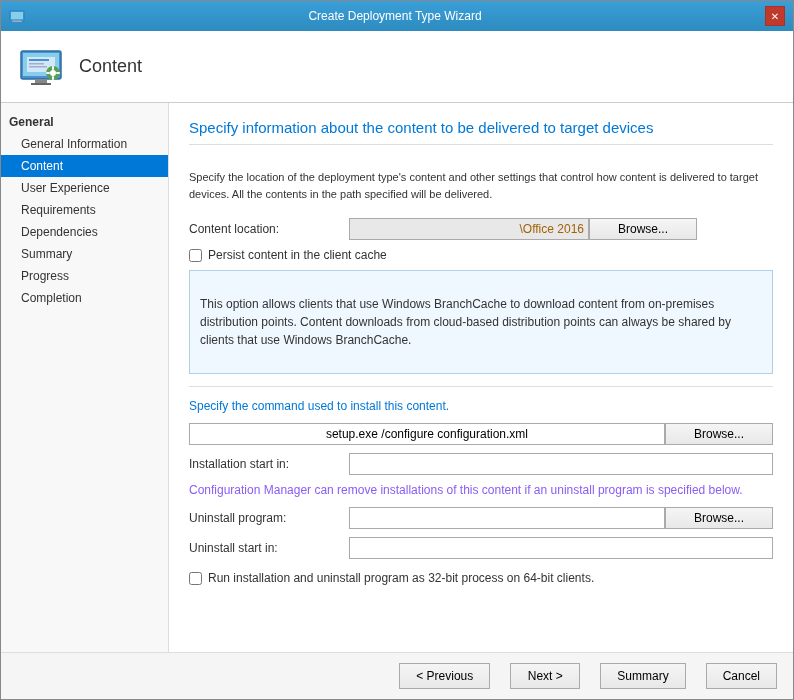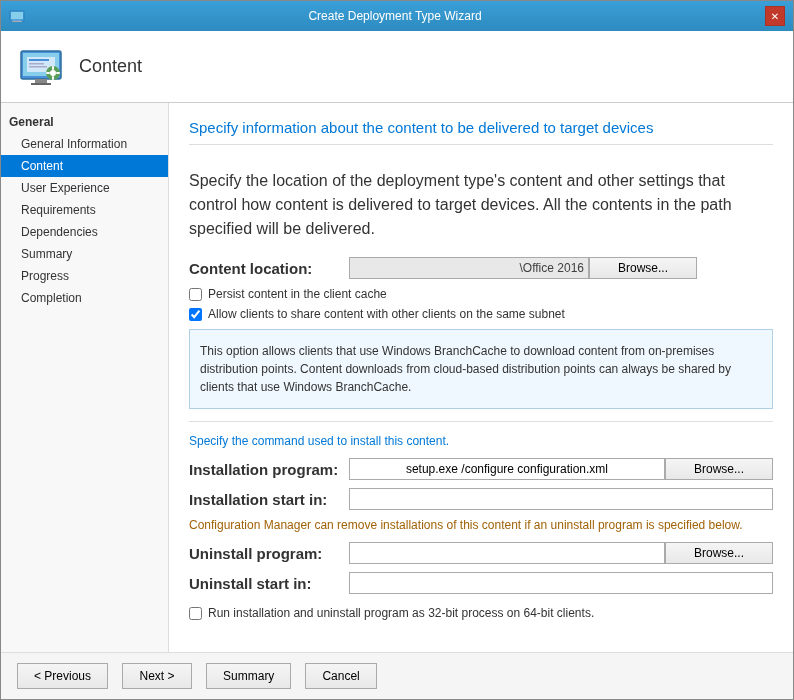--- a/index.html
+++ b/index.html
@@ -21,44 +21,44 @@
     .main-content { display: flex; flex: 1; overflow: hidden; }
 
     .sidebar { width: 168px; background: #f8f8f8; border-right: 1px solid #ddd; padding: 8px 0; flex-shrink: 0; }
     .sidebar-section { padding: 4px 8px; font-weight: bold; color: #333; font-size: 12px; }
     .sidebar-item { padding: 4px 8px 4px 20px; color: #333; cursor: pointer; font-size: 12px; }
     .sidebar-item.active { background: #0078d7; color: #fff; }
 
     .content-area { flex: 1; padding: 16px 20px; overflow-y: auto; background: #fff; }
 
     .content-title { color: #0078d7; font-size: 15px; font-weight: normal; margin-bottom: 10px; border-bottom: 1px solid #ddd; padding-bottom: 8px; }
-    .content-description { font-size: 16px; color: #333; margin-bottom: 16px; line-height: 1.5; margin-top: 24px; }
+    .content-description { font-size: 11px; color: #333; margin-bottom: 16px; line-height: 1.5; margin-top: 24px; }
 
     .form-row { display: flex; align-items: center; margin-bottom: 8px; }
-    .form-label { width: 160px; font-size: 15px; color: #333; flex-shrink: 0; font-weight: bold; }
+    .form-label { width: 160px; font-size: 12px; color: #333; flex-shrink: 0; }
     .form-input { border: 1px solid #aaa; background: #fff; height: 22px; font-size: 12px; padding: 0 4px; flex: 1; min-width: 0; }
     .form-input-wide { width: 240px; text-align: center; }
     .browse-btn { margin-left: 0; padding: 2px 28px; border: 1px solid #aaa; background: linear-gradient(to bottom, #f5f5f5, #e8e8e8); cursor: pointer; font-size: 12px; height: 22px; }
 
     .checkbox-row { display: flex; align-items: center; margin: 6px 0; }
     .checkbox-row input[type=checkbox] { margin-right: 6px; }
     .checkbox-label { font-size: 12px; color: #333; }
 
-    .info-box { background: #f0f8ff; border: 1px solid #b0d0e8; padding: 12px 10px; margin: 8px 0; font-size: 12px; color: #333; line-height: 1.5; }
+    .info-box { background: #f0f8ff; border: 1px solid #b0d0e8; padding: 24px 10px; margin: 8px 0; font-size: 12px; color: #333; line-height: 1.5; }
 
     .section-divider { border: none; border-top: 1px solid #ddd; margin: 12px 0; }
 
     .section-subtitle { font-size: 12px; color: #0078d7; margin-bottom: 10px; }
 
-    .config-note { font-size: 12px; color: #a16207; margin: 6px 0 10px 0; }
+    .config-note { font-size: 12px; color: #8b5cf6; margin: 6px 0 10px 0; }
 
-    .footer { border-top: 1px solid #ddd; background: #f5f5f5; padding: 10px 16px; display: flex; justify-content: flex-start; gap: 14px; align-items: center; }
+    .footer { border-top: 1px solid #ddd; background: #f5f5f5; padding: 10px 16px; display: flex; justify-content: flex-end; gap: 20px; align-items: center; }
     .footer-btn { padding: 4px 16px; border: 1px solid #aaa; background: linear-gradient(to bottom, #f5f5f5, #e8e8e8); cursor: pointer; font-size: 12px; min-width: 70px; height: 26px; }
 
-    .content-location-input { background: #e8e8e8; border: 1px solid #aaa; height: 22px; font-size: 12px; padding: 0 4px; width: 240px; color: #404040; text-align: right; }
+    .content-location-input { background: #e8e8e8; border: 1px solid #aaa; height: 22px; font-size: 12px; padding: 0 4px; width: 240px; color: #a16207; text-align: right; }
   </style>
 </head>
 <body>
 
 <div class="window">
 
   <div class="title-bar">
     <div class="title-bar-icon">
       <svg width="16" height="16" viewBox="0 0 16 16">
         <rect x="1" y="3" width="14" height="10" fill="#4da6e0" stroke="#2d7fc0" stroke-width="1"></rect>
@@ -121,33 +121,28 @@
         <span class="form-label">Content location:</span>
         <input class="content-location-input" type="text" value="\Office 2016" style="">
         <button class="browse-btn">Browse...</button>
       </div>
 
       <div class="checkbox-row">
         <input type="checkbox" id="persist-cb" style="">
         <label class="checkbox-label" for="persist-cb">Persist content in the client cache</label>
       </div>
 
-      <div class="checkbox-row">
-        <input type="checkbox" id="allow-cb" checked="" style="">
-        <label class="checkbox-label" for="allow-cb">Allow clients to share content with other clients on the same subnet</label>
-      </div>
 
       <div class="info-box">This option allows clients that use Windows BranchCache to download content from on-premises distribution points. Content downloads from cloud-based distribution points can always be shared by clients that use Windows BranchCache.</div>
 
       <hr class="section-divider">
 
       <div class="section-subtitle">Specify the command used to install this content.</div>
 
       <div class="form-row">
-        <span class="form-label">Installation program:</span>
         <input class="form-input form-input-wide" type="text" value="setup.exe /configure configuration.xml" style="">
         <button class="browse-btn">Browse...</button>
       </div>
 
       <div class="form-row">
         <span class="form-label">Installation start in:</span>
         <input class="form-input form-input-wide" type="text" style="">
       </div>
 
       <div class="config-note">Configuration Manager can remove installations of this content if an uninstall program is specified below.</div>

